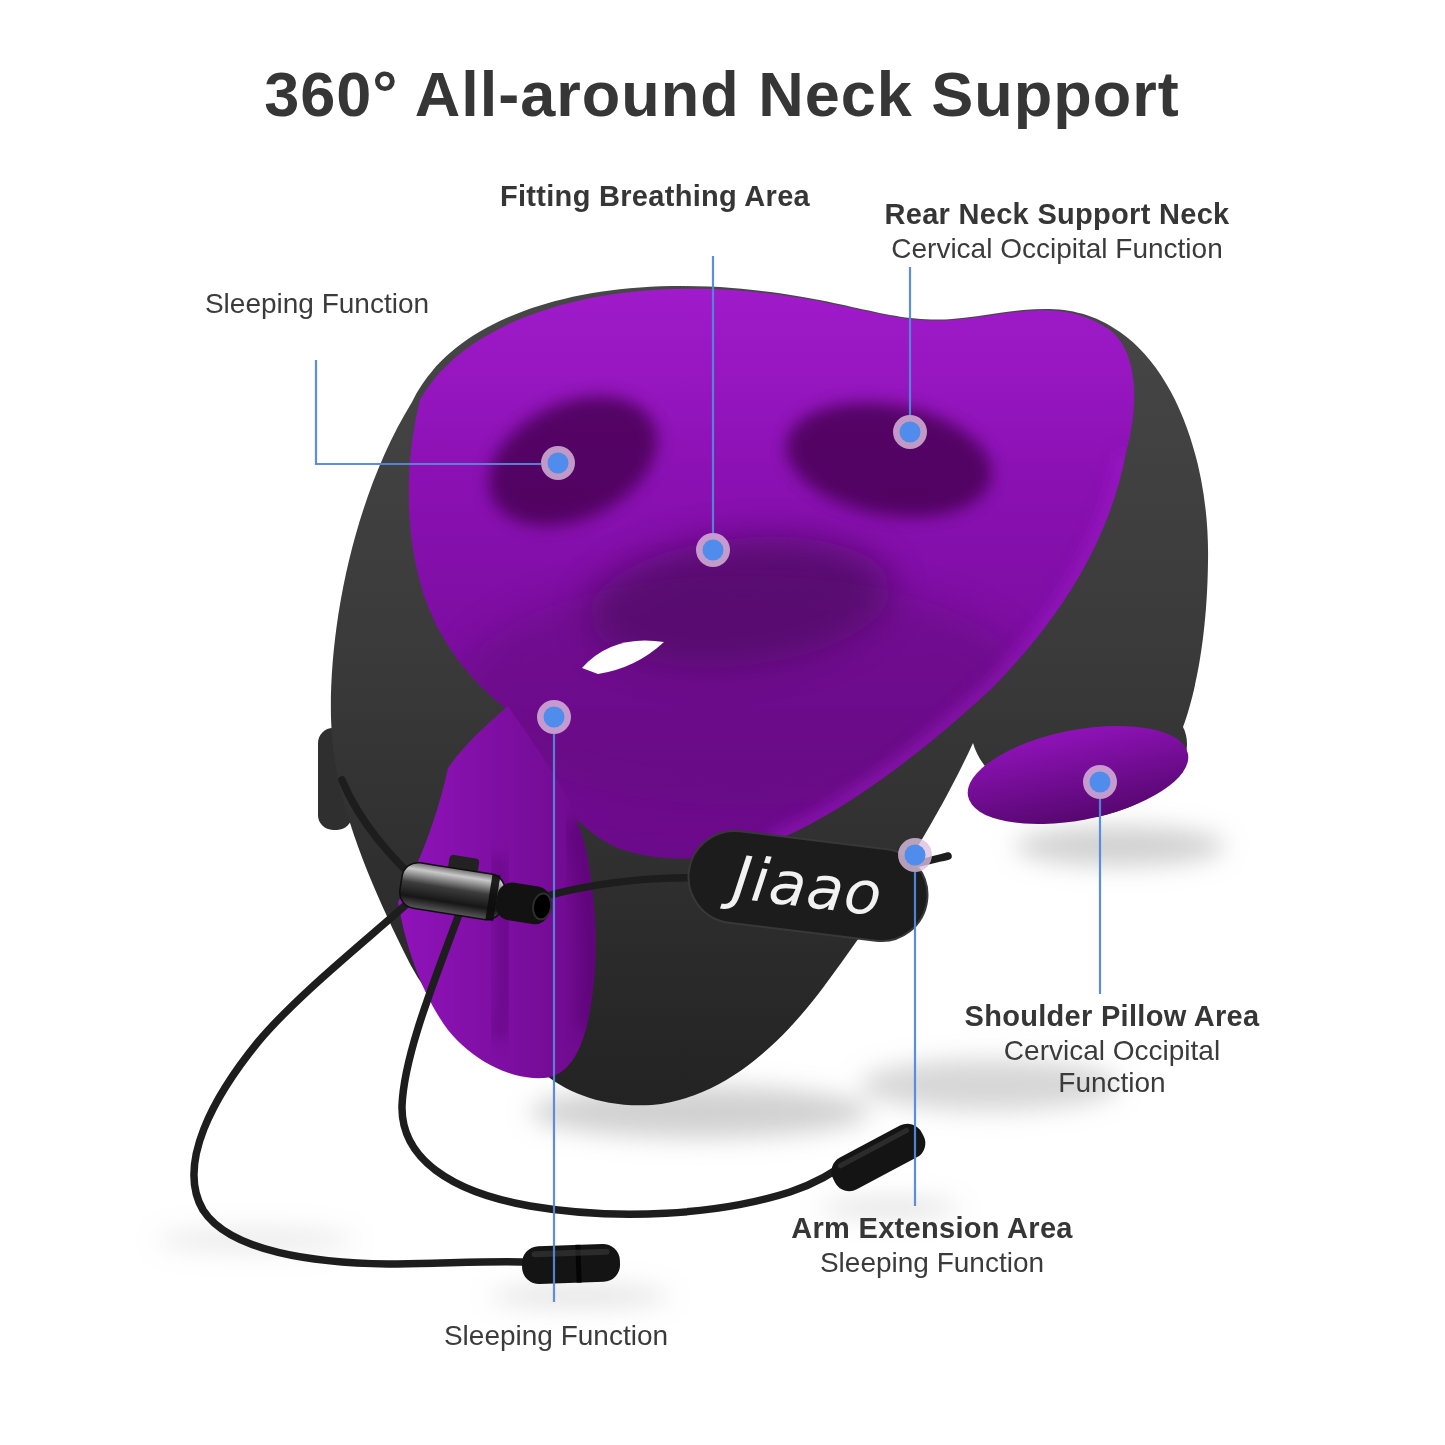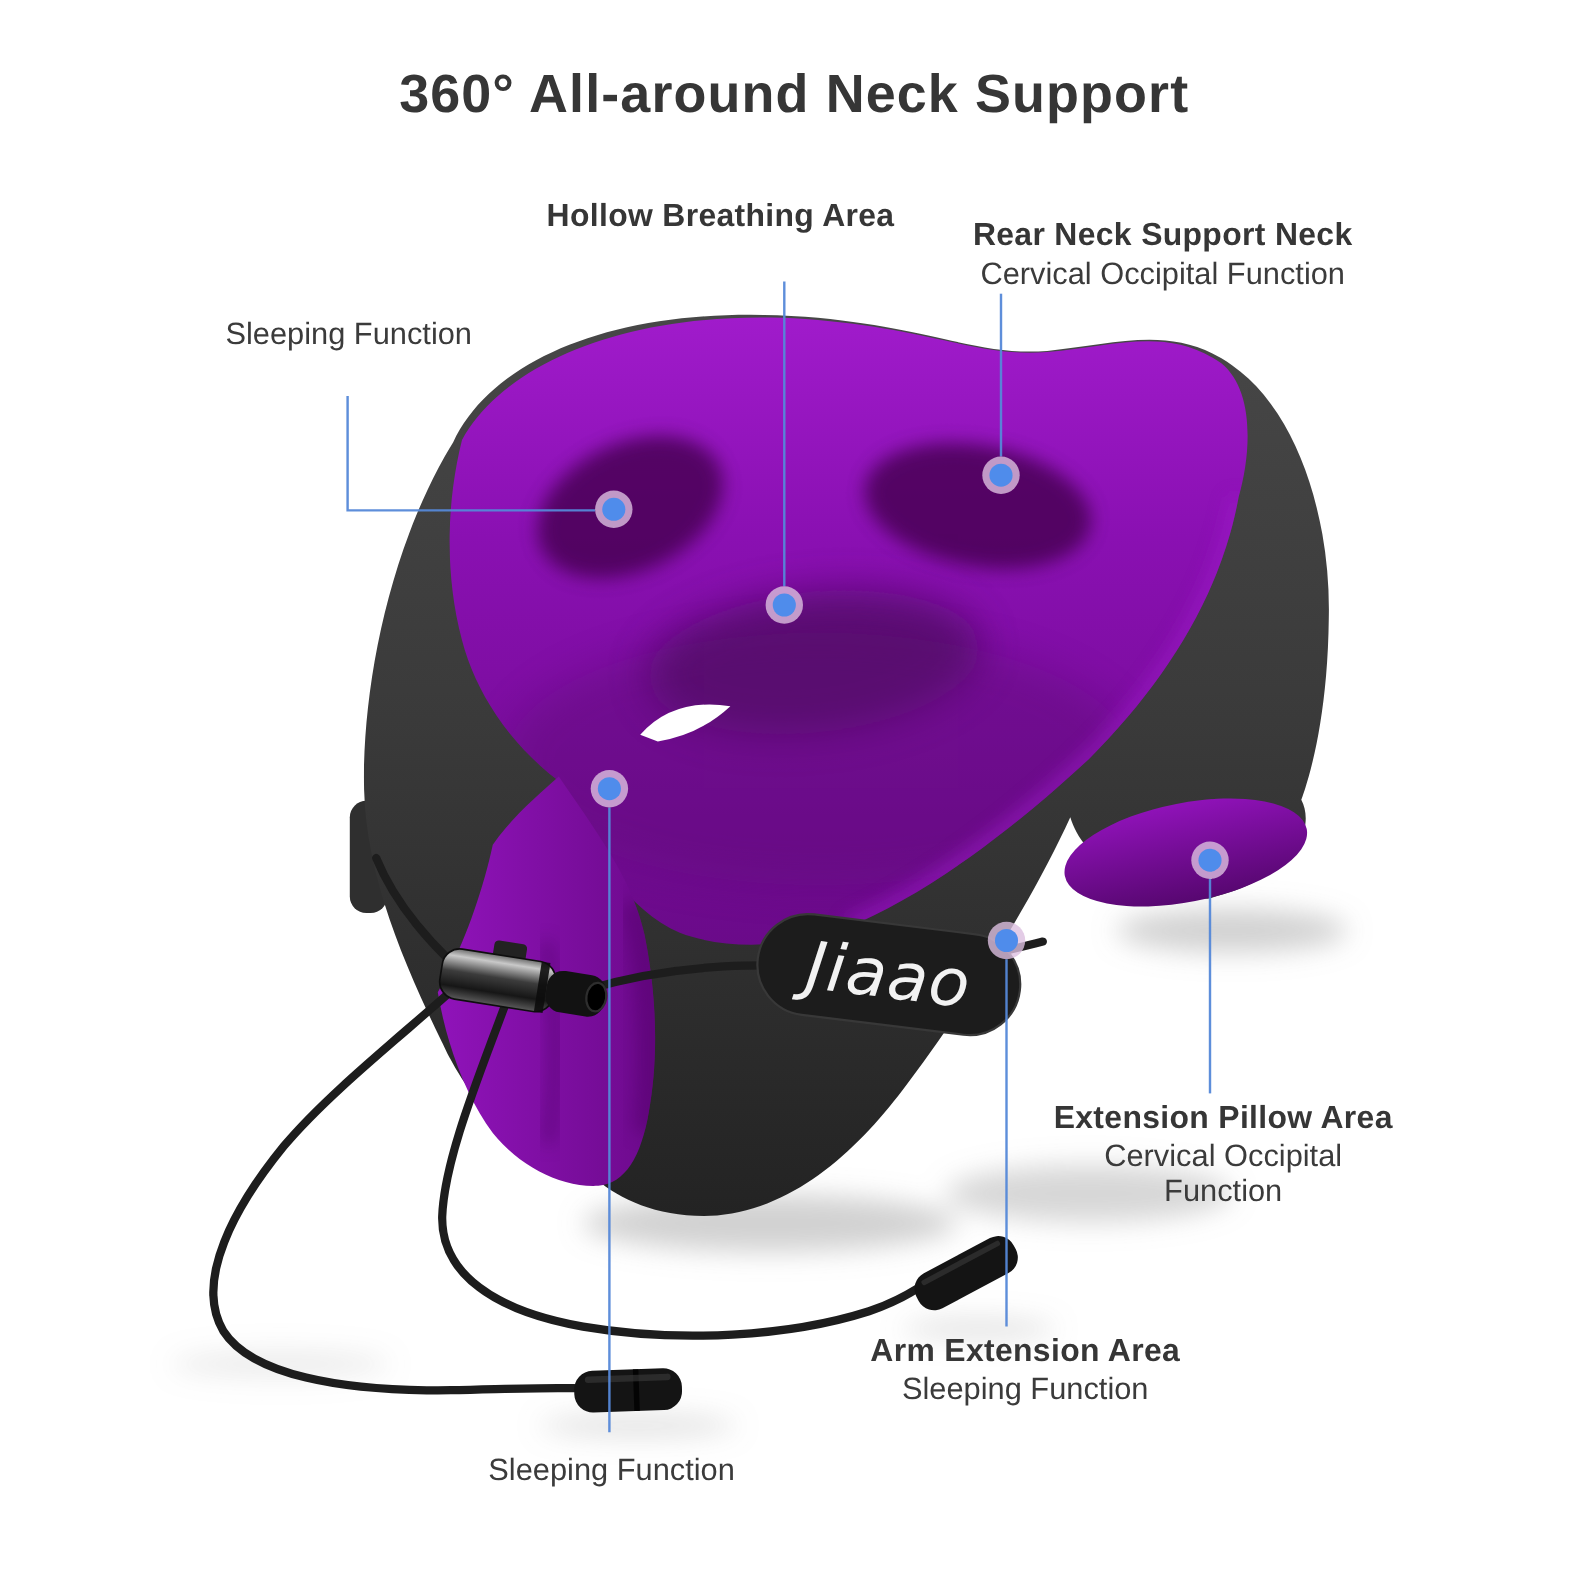--- a/index.html
+++ b/index.html
@@ -1,21 +1,21 @@
 <!DOCTYPE html>
 <html><head>
 <meta charset="utf-8">
 <style>
   html,body{margin:0;padding:0;background:#ffffff;}
   body{width:1445px;height:1445px;overflow:hidden;
        font-family:"Liberation Sans", sans-serif;}
   .stage{position:relative;width:1445px;height:1445px;background:#fff;}
   svg.art{position:absolute;left:0;top:0;}
   .title{position:absolute;left:722px;top:58px;transform:translateX(-50%);
-         font-size:49px;font-weight:bold;letter-spacing:1px;color:#363636;
+         font-size:63px;font-weight:bold;letter-spacing:1px;color:#363636;
          white-space:nowrap;}
   .callout{position:absolute;transform:translateX(-50%);text-align:center;
            color:#363636;}
   .c-label{font-weight:bold;font-size:29px;letter-spacing:.3px;white-space:nowrap;}
   .c-sub{font-size:28px;margin-top:2px;color:#3b3b3b;}
   .callout.wrap .c-sub{width:300px;margin-left:auto;margin-right:auto;white-space:normal;}
 </style>
 </head>
 <body>
 
@@ -186,34 +186,34 @@
       <g>
         <circle cx="915" cy="855" r="17" fill="#dcbfe0" fill-opacity="0.8"></circle>
         <circle cx="915" cy="855" r="10.5" fill="#4f8ceb"></circle>
       </g>
     </g>
   </svg>
 
   <div class="title">360° All-around Neck Support</div>
 
   <div class="callout" style="left:655px;top:180px">
-    <div class="c-label">Hollow Breathing Area</div>
+    <div class="c-label">Fitting Breathing Area</div>
   </div>
 
   <div class="callout" style="left:1057px;top:198px">
     <div class="c-label">Rear Neck Support Neck</div>
     <div class="c-sub">Cervical Occipital Function</div>
   </div>
 
   <div class="callout" style="left:317px;top:286px">
     <div class="c-sub">Sleeping Function</div>
   </div>
 
   <div class="callout wrap" style="left:1112px;top:1000px">
-    <div class="c-label">Extension Pillow Area</div>
+    <div class="c-label">Shoulder Pillow Area</div>
     <div class="c-sub">Cervical Occipital Function</div>
   </div>
 
   <div class="callout" style="left:932px;top:1212px">
     <div class="c-label">Arm Extension Area</div>
     <div class="c-sub">Sleeping Function</div>
   </div>
 
   <div class="callout" style="left:556px;top:1318px">
     <div class="c-sub">Sleeping Function</div>

